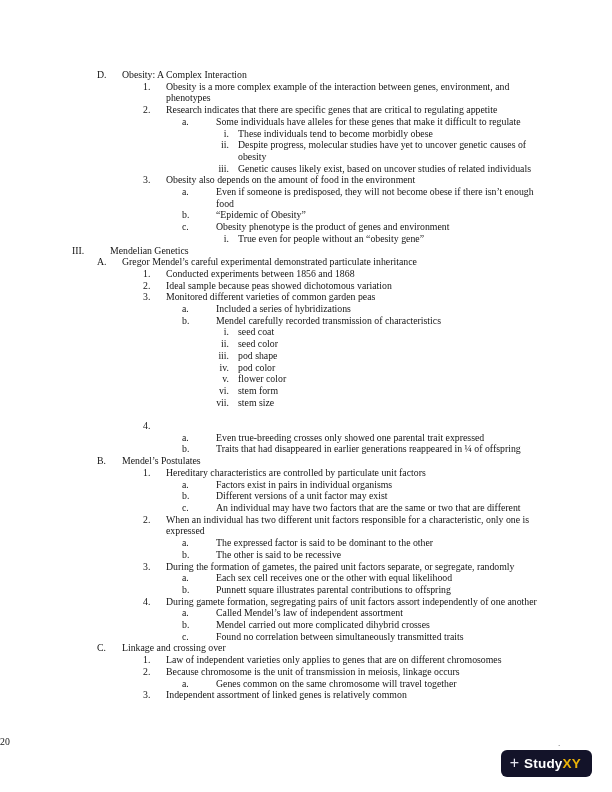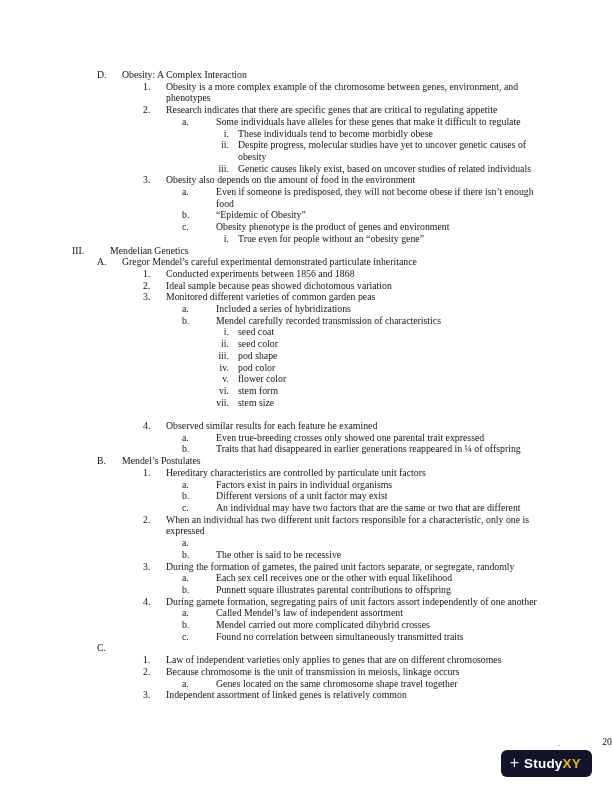--- a/index.html
+++ b/index.html
@@ -16,21 +16,21 @@
   .oline{display:flex;font-size:9.8px;line-height:11.7px;padding-right:72px;}
   .oline.blank{height:11.7px;}
   .marker{flex:0 0 auto;white-space:nowrap;}
   .otext{flex:1 1 auto;}
   
   .lvl0{padding-left:72px;}  .lvl0 .marker{width:38px;}
   .lvl1{padding-left:97px;}  .lvl1 .marker{width:25px;}
   .lvl2{padding-left:143px;} .lvl2 .marker{width:23px;}
   .lvl3{padding-left:182px;} .lvl3 .marker{width:34px;}
   .lvl4{padding-left:209px;} .lvl4 .marker{width:20px;text-align:right;margin-right:9px;}
-  .footer{position:absolute;left:0;right:0;top:731px;text-align:right;}
+  .footer{position:absolute;left:0;right:0;top:731px;text-align:left;}
   .pageno{font-size:9.8px;color:#141414;}
   .footer-dot{position:absolute;left:558px;top:738px;font-size:9px;color:#555;}
   .badge{
     position:absolute;right:20px;bottom:15px;height:27px;
     background:#131329;border-radius:6px;
     display:flex;align-items:center;gap:5px;
     padding:0 11px 0 9px;text-decoration:none;cursor:pointer;
     box-sizing:border-box;
   }
   .plus{
@@ -46,21 +46,21 @@
 
 <div class="page">
 
   <main class="content">
       <div class="oline lvl1">
         <span class="marker">D.</span>
         <span class="otext">Obesity: A Complex Interaction</span>
       </div>
       <div class="oline lvl2">
         <span class="marker">1.</span>
-        <span class="otext">Obesity is a more complex example of the chromosome between genes, environment, and phenotypes</span>
+        <span class="otext">Obesity is a more complex example of the interaction between genes, environment, and phenotypes</span>
       </div>
       <div class="oline lvl2">
         <span class="marker">2.</span>
         <span class="otext">Research indicates that there are specific genes that are critical to regulating appetite</span>
       </div>
       <div class="oline lvl3">
         <span class="marker">a.</span>
         <span class="otext">Some individuals have alleles for these genes that make it difficult to regulate</span>
       </div>
       <div class="oline lvl4">
@@ -147,21 +147,20 @@
         <span class="marker">vi.</span>
         <span class="otext">stem form</span>
       </div>
       <div class="oline lvl4">
         <span class="marker">vii.</span>
         <span class="otext">stem size</span>
       </div>
       <div class="oline blank"></div>
       <div class="oline lvl2">
         <span class="marker">4.</span>
-        <span class="otext">Observed similar results for each feature he examined</span>
       </div>
       <div class="oline lvl3">
         <span class="marker">a.</span>
         <span class="otext">Even true-breeding crosses only showed one parental trait expressed</span>
       </div>
       <div class="oline lvl3">
         <span class="marker">b.</span>
         <span class="otext">Traits that had disappeared in earlier generations reappeared in ¼ of offspring</span>
       </div>
       <div class="oline lvl1">
@@ -183,20 +182,21 @@
       <div class="oline lvl3">
         <span class="marker">c.</span>
         <span class="otext">An individual may have two factors that are the same or two that are different</span>
       </div>
       <div class="oline lvl2">
         <span class="marker">2.</span>
         <span class="otext">When an individual has two different unit factors responsible for a characteristic, only one is expressed</span>
       </div>
       <div class="oline lvl3">
         <span class="marker">a.</span>
+        <span class="otext">The expressed factor is said to be dominant to the other</span>
       </div>
       <div class="oline lvl3">
         <span class="marker">b.</span>
         <span class="otext">The other is said to be recessive</span>
       </div>
       <div class="oline lvl2">
         <span class="marker">3.</span>
         <span class="otext">During the formation of gametes, the paired unit factors separate, or segregate, randomly</span>
       </div>
       <div class="oline lvl3">
@@ -218,32 +218,33 @@
       <div class="oline lvl3">
         <span class="marker">b.</span>
         <span class="otext">Mendel carried out more complicated dihybrid crosses</span>
       </div>
       <div class="oline lvl3">
         <span class="marker">c.</span>
         <span class="otext">Found no correlation between simultaneously transmitted traits</span>
       </div>
       <div class="oline lvl1">
         <span class="marker">C.</span>
+        <span class="otext">Linkage and crossing over</span>
       </div>
       <div class="oline lvl2">
         <span class="marker">1.</span>
         <span class="otext">Law of independent varieties only applies to genes that are on different chromosomes</span>
       </div>
       <div class="oline lvl2">
         <span class="marker">2.</span>
         <span class="otext">Because chromosome is the unit of transmission in meiosis, linkage occurs</span>
       </div>
       <div class="oline lvl3">
         <span class="marker">a.</span>
-        <span class="otext">Genes located on the same chromosome shape travel together</span>
+        <span class="otext">Genes common on the same chromosome will travel together</span>
       </div>
       <div class="oline lvl2">
         <span class="marker">3.</span>
         <span class="otext">Independent assortment of linked genes is relatively common</span>
       </div>
     </main>
 
   <div class="footer">
     <span class="pageno">20</span>
   </div>

